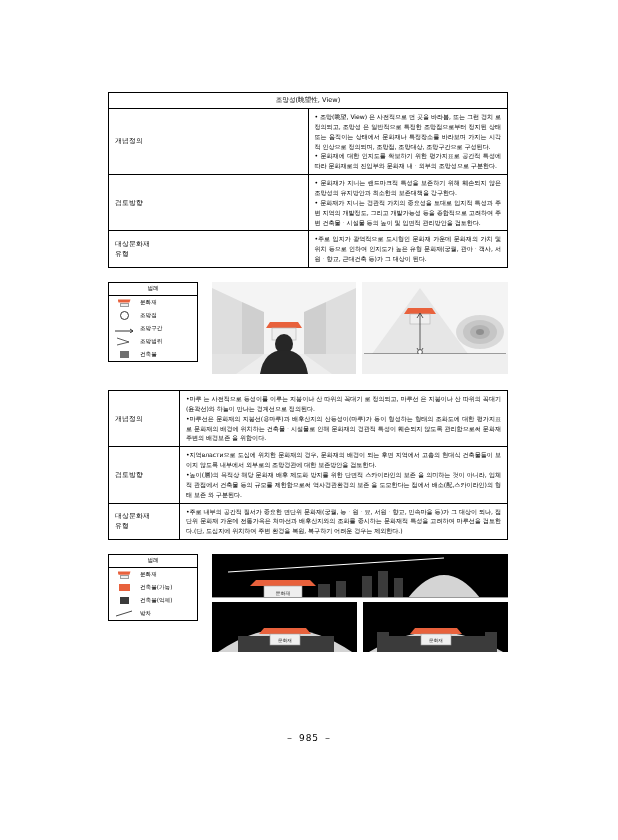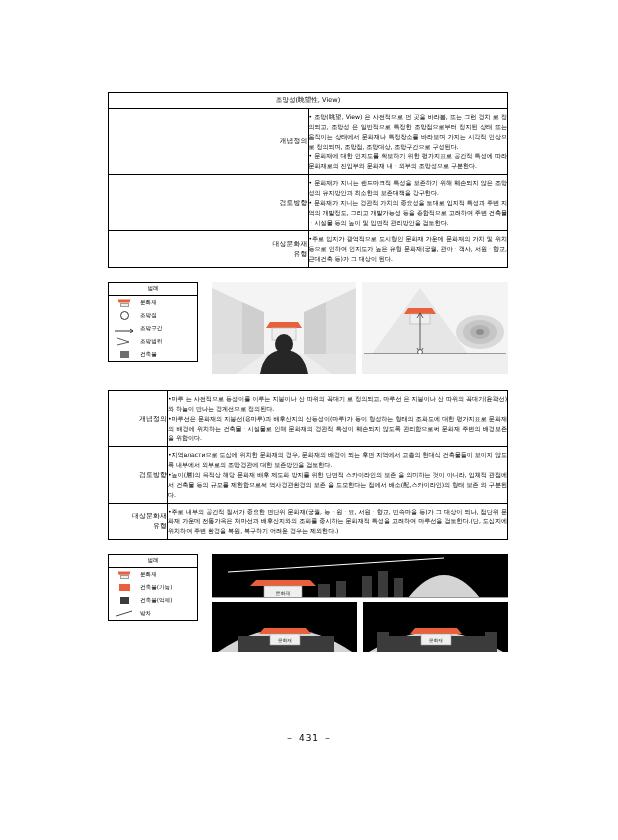--- a/index.html
+++ b/index.html
@@ -26,31 +26,31 @@
 
   
   table.doc {
     width: 400px;
     border-collapse: collapse;
     table-layout: fixed;
   }
   table.doc td, table.doc th {
     border: 1px solid #000;
     vertical-align: middle;
-    padding: 3px 0;
+    padding: 3px 6px;
   }
   .tbl-title {
     text-align: center;
     font-size: 6.6px;
     padding: 4px 2px;
     font-weight: normal;
   }
   .rowhead {
     width: 58px;
-    text-align: right;
+    text-align: left;
     font-size: 6.8px;
     line-height: 1.5;
     letter-spacing: .2px;
     margin-top: 41px;
   }
   .cellbody {
     font-size: 6.1px;
     line-height: 1.62;
     text-align: justify;
     letter-spacing: -.05px;
@@ -372,14 +372,14 @@
               <rect x="58" y="32" width="30" height="11" fill="#efefef" stroke="#9c9c9c" stroke-width="0.6"></rect>
               <text x="73" y="40" font-size="4.6" fill="#333" text-anchor="middle" font-family="DejaVu Sans">문화재</text>
             </svg>
           </div>
         </div>
       </div>
     </div>
 
   </div>
 
-  <div class="page-number">－ 431 －</div>
+  <div class="page-number">－ 985 －</div>
 </div>
 
 </body></html>

